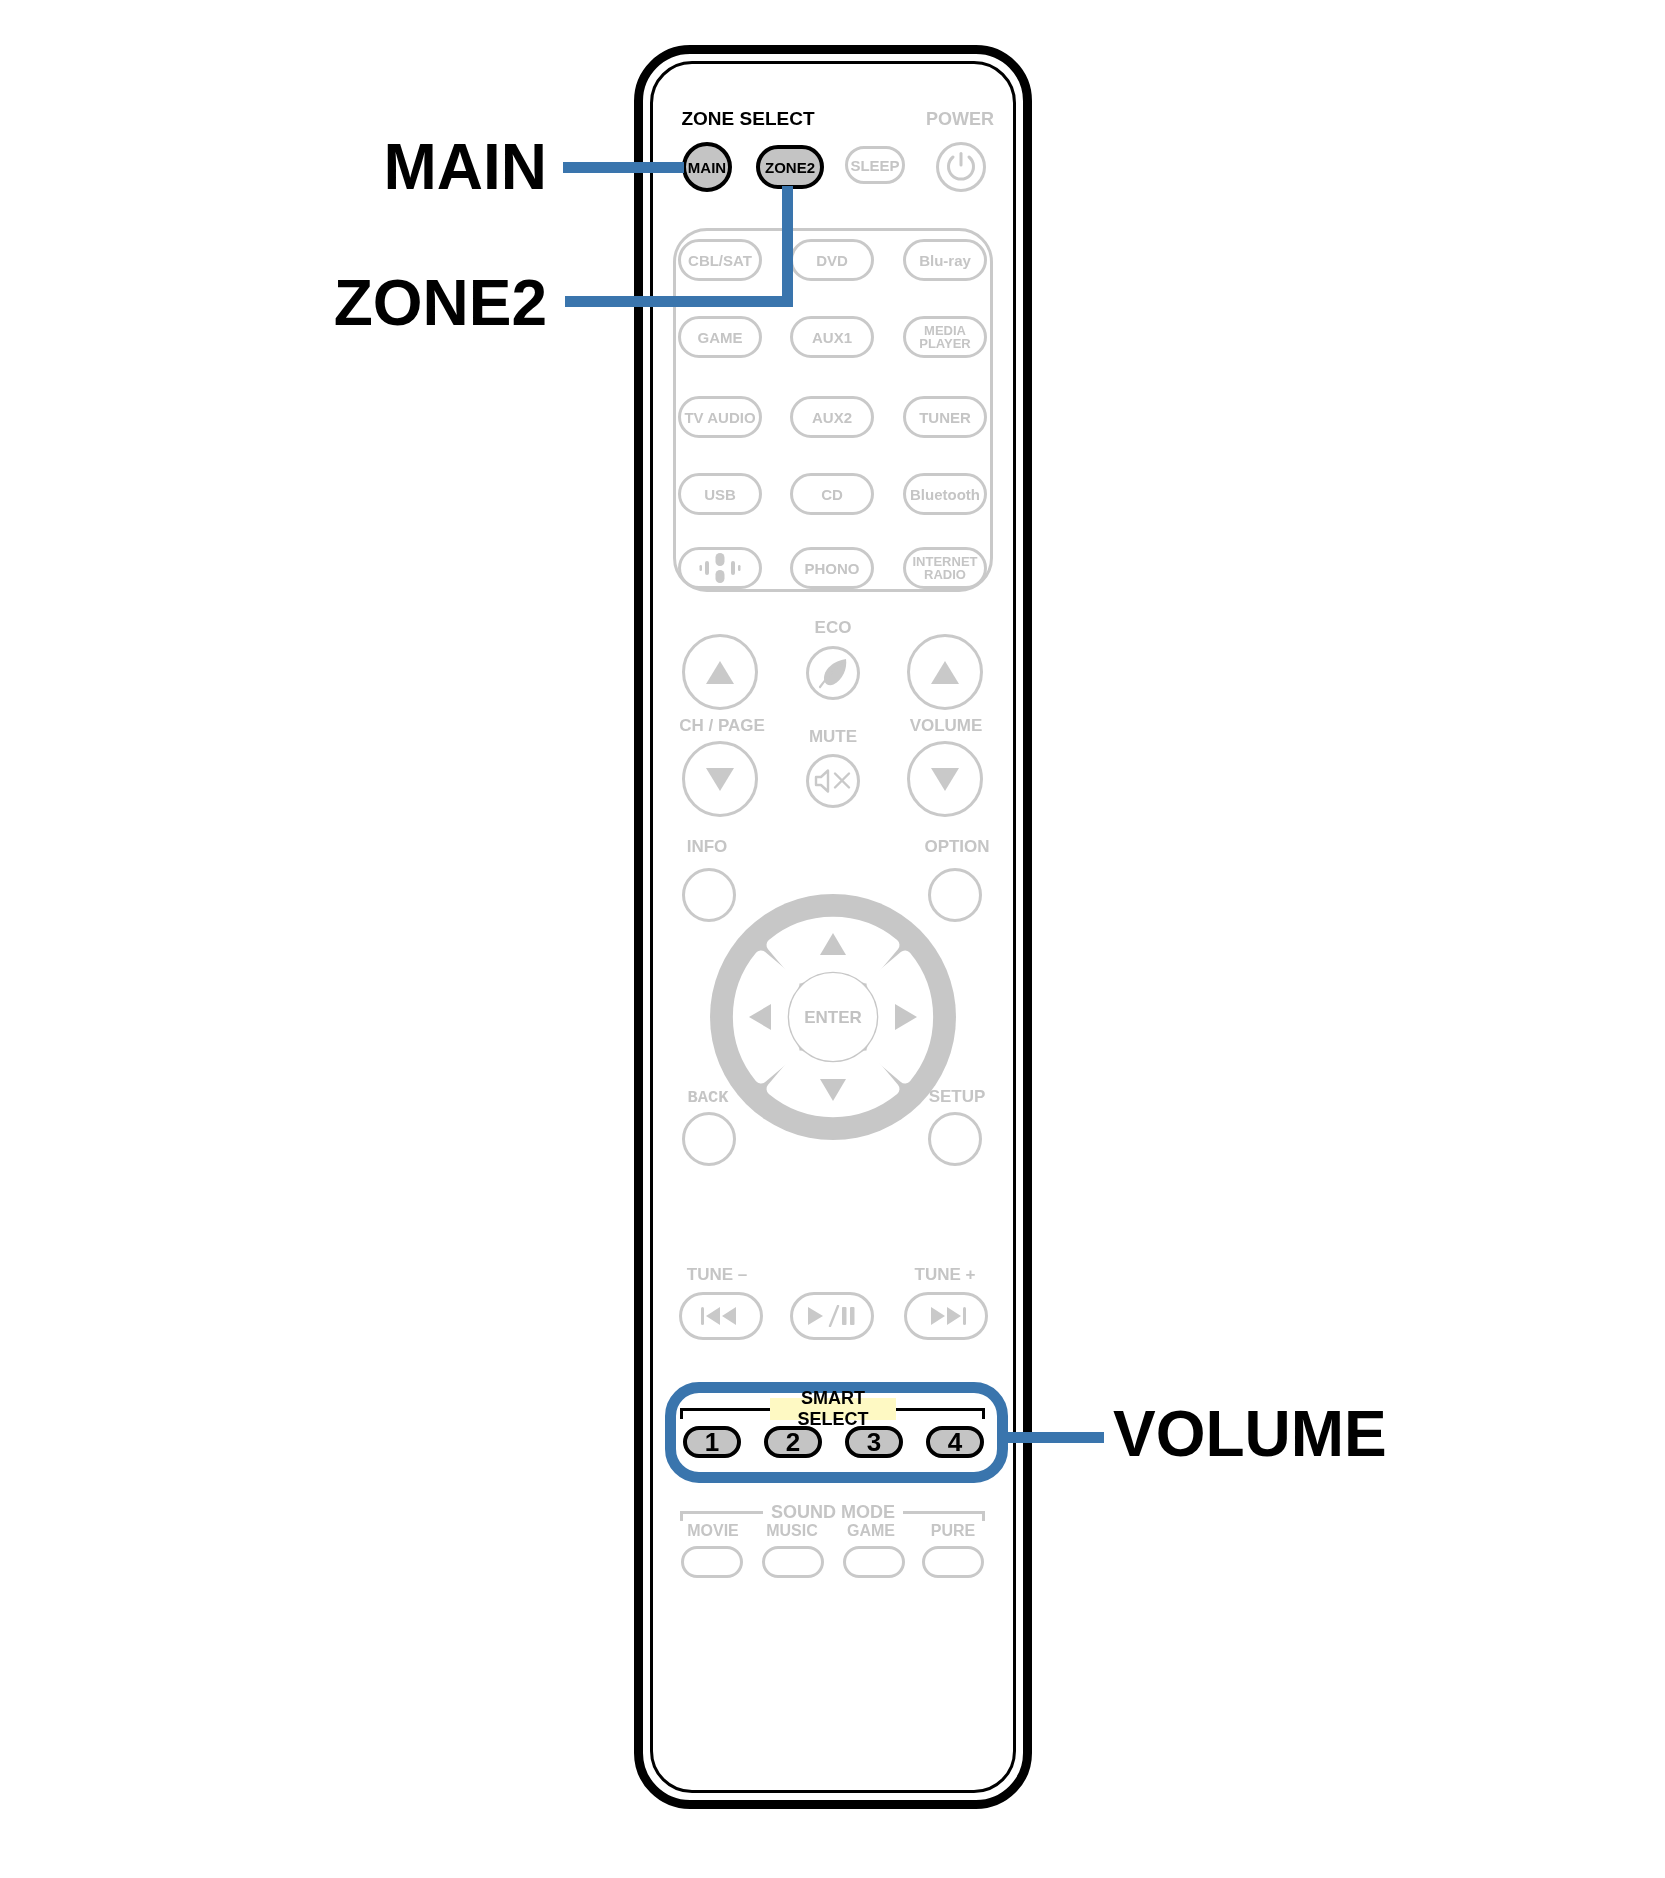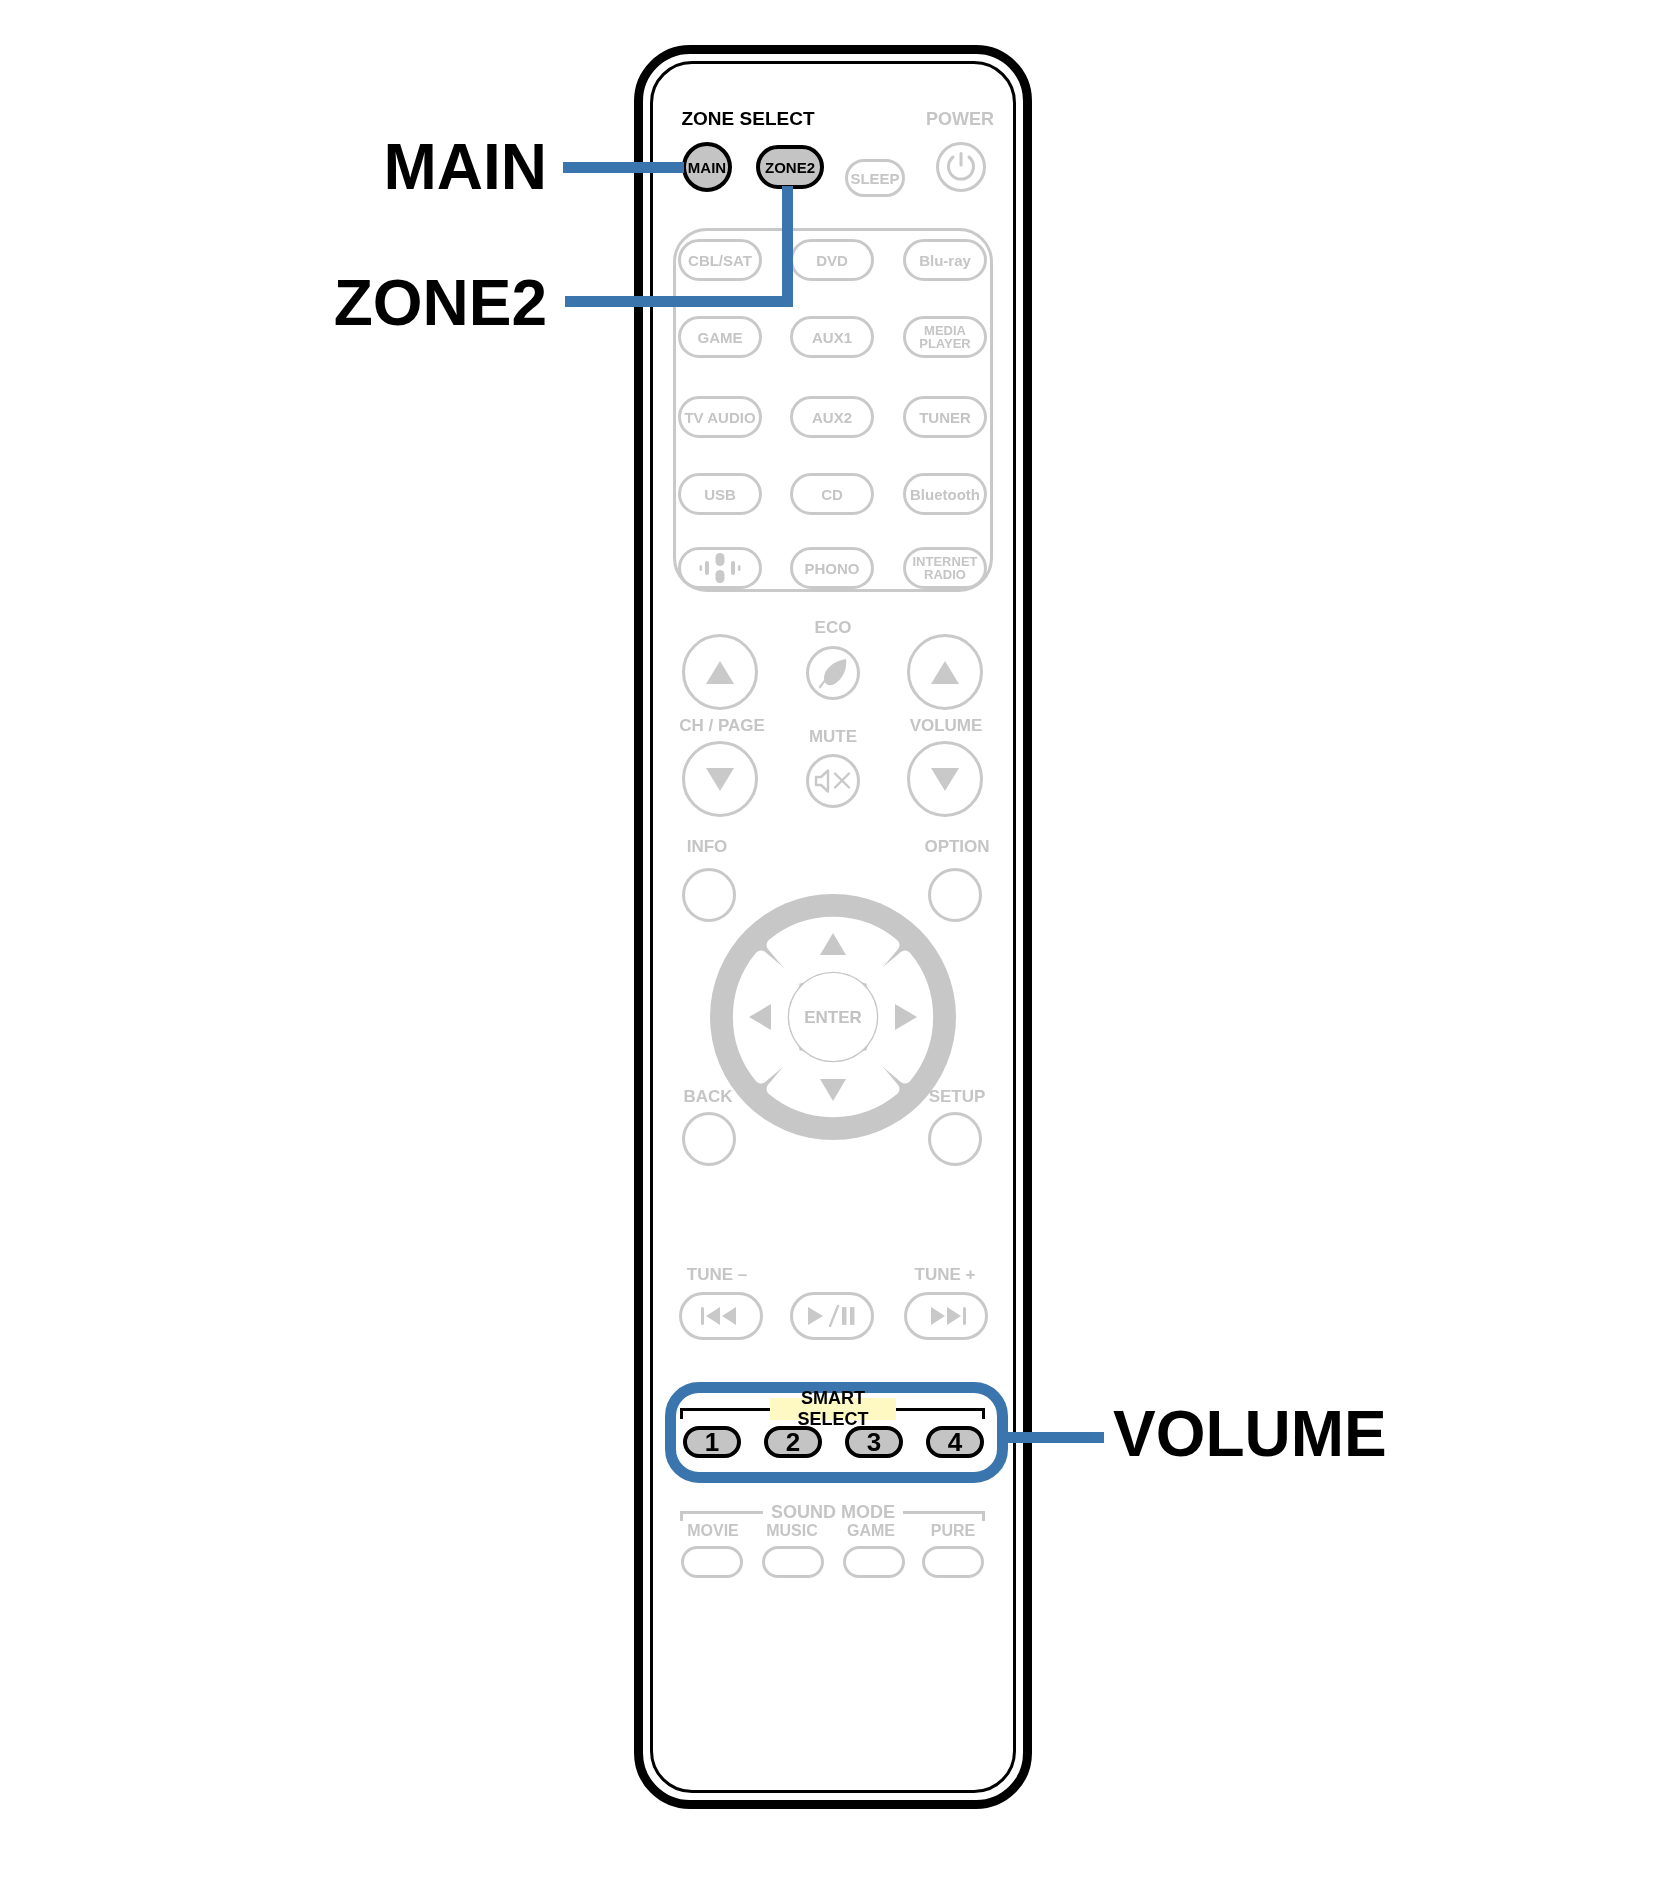--- a/index.html
+++ b/index.html
@@ -34,21 +34,21 @@
 
 <div class="abs remote-outer">
   <div class="remote-inner"></div>
 </div>
 
 <div class="abs ctr blabel" style="left:668px;top:108px;width:160px;height:22px;font-size:19px;">ZONE SELECT</div>
 <div class="abs ctr glabel" style="left:900px;top:108px;width:120px;height:22px;font-size:18px;">POWER</div>
 
 <div class="abs ctr graybtn" style="left:682px;top:142px;width:50px;height:50px;border-radius:50%;font-size:15px;">MAIN</div>
 <div class="abs ctr graybtn" style="left:756px;top:145px;width:68px;height:44px;border-radius:22px;font-size:15px;">ZONE2</div>
-<div class="abs ctr pill" style="left:845px;top:146px;width:60px;height:38px;border-radius:19px;margin-top:13px;">SLEEP</div>
+<div class="abs ctr pill" style="left:845px;top:146px;width:60px;height:38px;border-radius:19px;">SLEEP</div>
 <div class="abs ctr circle" style="left:936px;top:142px;width:50px;height:50px;">
   <svg width="30" height="30" viewBox="-15 -15 30 30">
     <path d="M -8,-10 A 12.5 12.5 0 1 0 8,-10" fill="none" stroke="#c9c9c9" stroke-width="3" stroke-linecap="round"></path>
     <line x1="0" y1="-13.5" x2="0" y2="-2" stroke="#c9c9c9" stroke-width="3" stroke-linecap="round"></line>
   </svg>
 </div>
 
 <div class="abs" style="left:673px;top:228px;width:320px;height:364px;border:3px solid var(--line,#c9c9c9);border-radius:34px;"></div>
 
 <div class="abs ctr pill" style="left:678px;top:239px;width:84px;height:42px;">CBL/SAT</div>
@@ -134,21 +134,21 @@
     </g>
     <g transform="rotate(270)">
       <path d="M -60,-72 A 94 94 0 0 1 60,-72 L 33,-40 A 52 52 0 0 0 -33,-40 Z" fill="#fff" stroke="#fff" stroke-width="13" stroke-linejoin="round"></path>
       <path d="M 0,-84 L -13,-62 L 13,-62 Z" fill="#c7c7c7"></path>
     </g>
     <circle r="44" fill="#fff"></circle>
     <text x="0" y="6" text-anchor="middle" font-size="17" font-weight="bold" fill="#c2c2c2">ENTER</text>
   </svg>
 </div>
 
-<div class="abs ctr glabel" style="left:648px;top:1086px;width:120px;height:22px;font-size:17px;">BACK</div>
+<div class="abs ctr glabel" style="left:648px;top:1086px;width:120px;height:22px;font-size:17px;font-family:Liberation Mono, monospace;">BACK</div>
 <div class="abs ctr glabel" style="left:897px;top:1086px;width:120px;height:22px;font-size:17px;">SETUP</div>
 <div class="abs circle" style="left:682px;top:1112px;width:54px;height:54px;"></div>
 <div class="abs circle" style="left:928px;top:1112px;width:54px;height:54px;"></div>
 
 <div class="abs ctr glabel" style="left:647px;top:1264px;width:140px;height:22px;font-size:17px;">TUNE –</div>
 <div class="abs ctr glabel" style="left:885px;top:1264px;width:120px;height:22px;font-size:17px;">TUNE +</div>
 
 <div class="abs ctr pill" style="left:679px;top:1292px;width:84px;height:48px;border-radius:24px;">
   <svg width="48" height="20" viewBox="-24 -10 48 20">
     <rect x="-20" y="-9" width="3" height="18" rx="1.5" fill="#c9c9c9"></rect>

